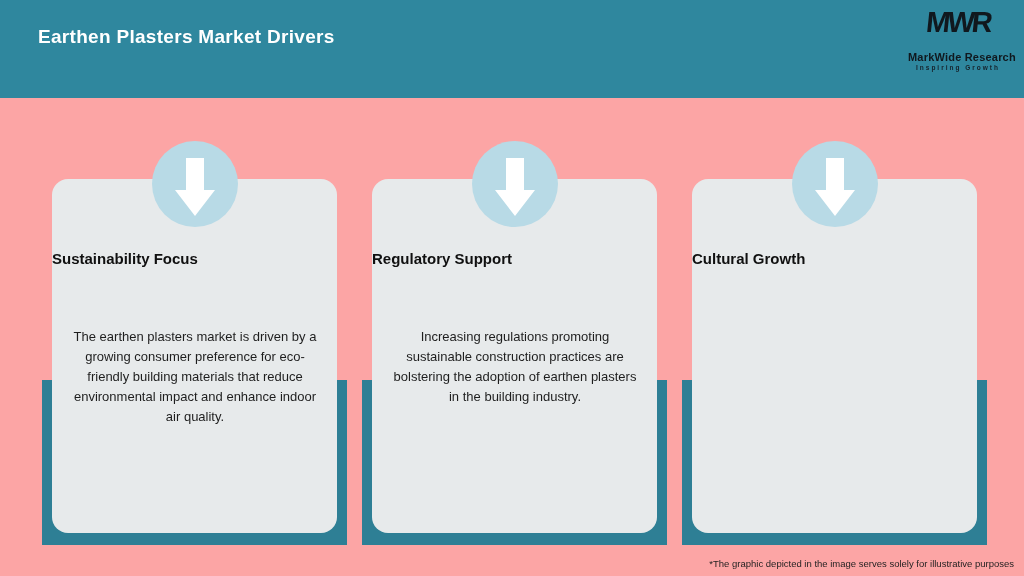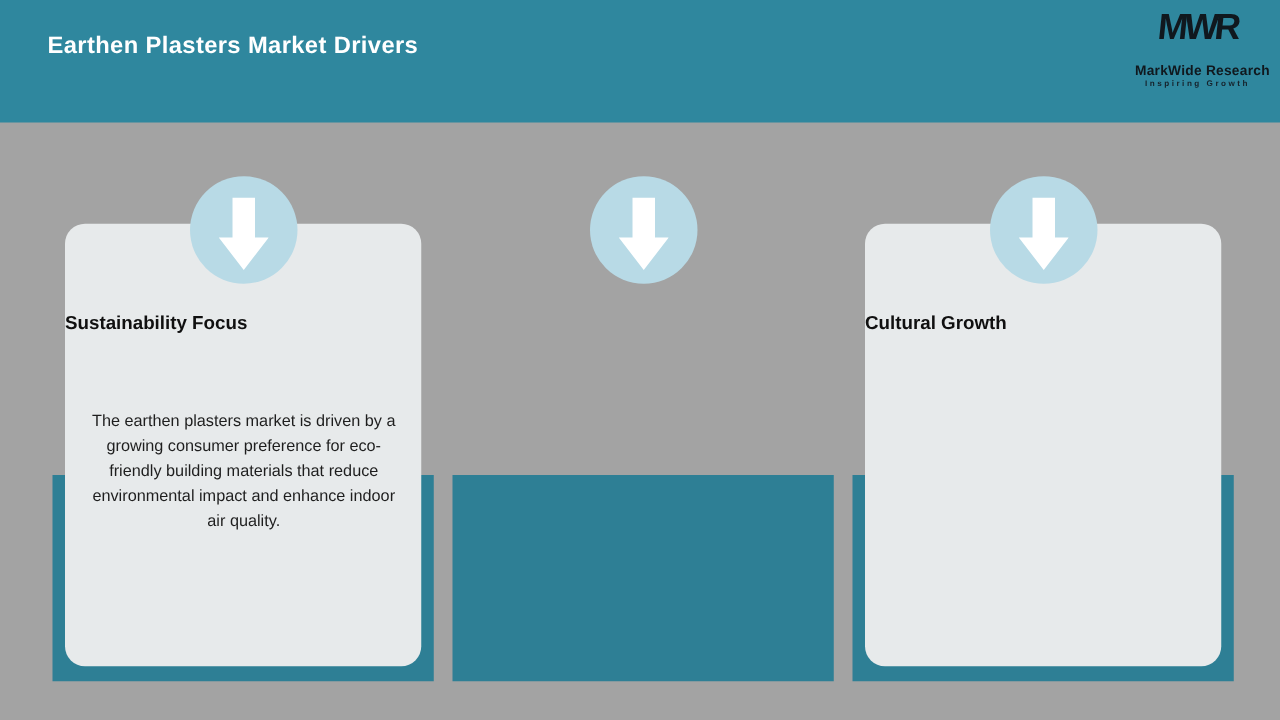--- a/index.html
+++ b/index.html
@@ -1,18 +1,18 @@
 <!DOCTYPE html>
 <html><head>
 <meta charset="utf-8">
 <style>
   * { margin: 0; padding: 0; box-sizing: border-box; }
   html, body { width: 1024px; height: 576px; overflow: hidden; background: #ffffff;
     font-family: "Liberation Sans", sans-serif; }
-  .stage { position: relative; width: 1024px; height: 576px; background: #a3a3a3; }
+  .stage { position: relative; width: 1024px; height: 576px; background: #fca5a5; }
 
   
   .header { position: absolute; left: 0; top: 0; width: 1024px; height: 98px;
     background: #2f879e; }
   .page-title { position: absolute; left: 38px; top: 26px; color: #ffffff;
     font-size: 19px; font-weight: bold; letter-spacing: 0.3px; }
   .logo { position: absolute; right: 16px; top: 8px; width: 100px; text-align: center;
     color: #0d141a; line-height: 1; }
   .logo-mwr { font-size: 29px; font-weight: bold; letter-spacing: -3px;
     transform: skewX(-6deg); color: #10181e; }
@@ -65,33 +65,38 @@
     </div>
     <div class="circle">
       <svg class="arrow-svg" width="40" height="58" viewBox="0 0 40 58">
         <polygon points="11,0 29,0 29,32 40,32 20,58 0,32 11,32" fill="#ffffff"></polygon>
       </svg>
     </div>
   </div>
 
   <div class="col col2">
     <div class="ribbon"></div>
+    <div class="card">
+      <div class="card-title">Regulatory Support</div>
+      <div class="card-desc">Increasing regulations promoting sustainable construction practices are bolstering the adoption of earthen plasters in the building industry.</div>
+    </div>
     <div class="circle">
       <svg class="arrow-svg" width="40" height="58" viewBox="0 0 40 58">
         <polygon points="11,0 29,0 29,32 40,32 20,58 0,32 11,32" fill="#ffffff"></polygon>
       </svg>
     </div>
   </div>
 
   <div class="col col3">
     <div class="ribbon"></div>
     <div class="card">
       <div class="card-title">Cultural Growth</div>
     </div>
     <div class="circle">
       <svg class="arrow-svg" width="40" height="58" viewBox="0 0 40 58">
         <polygon points="11,0 29,0 29,32 40,32 20,58 0,32 11,32" fill="#ffffff"></polygon>
       </svg>
     </div>
   </div>
 
+  <div class="disclaimer">*The graphic depicted in the image serves solely for illustrative purposes</div>
 
 </div>
 
 </body></html>

